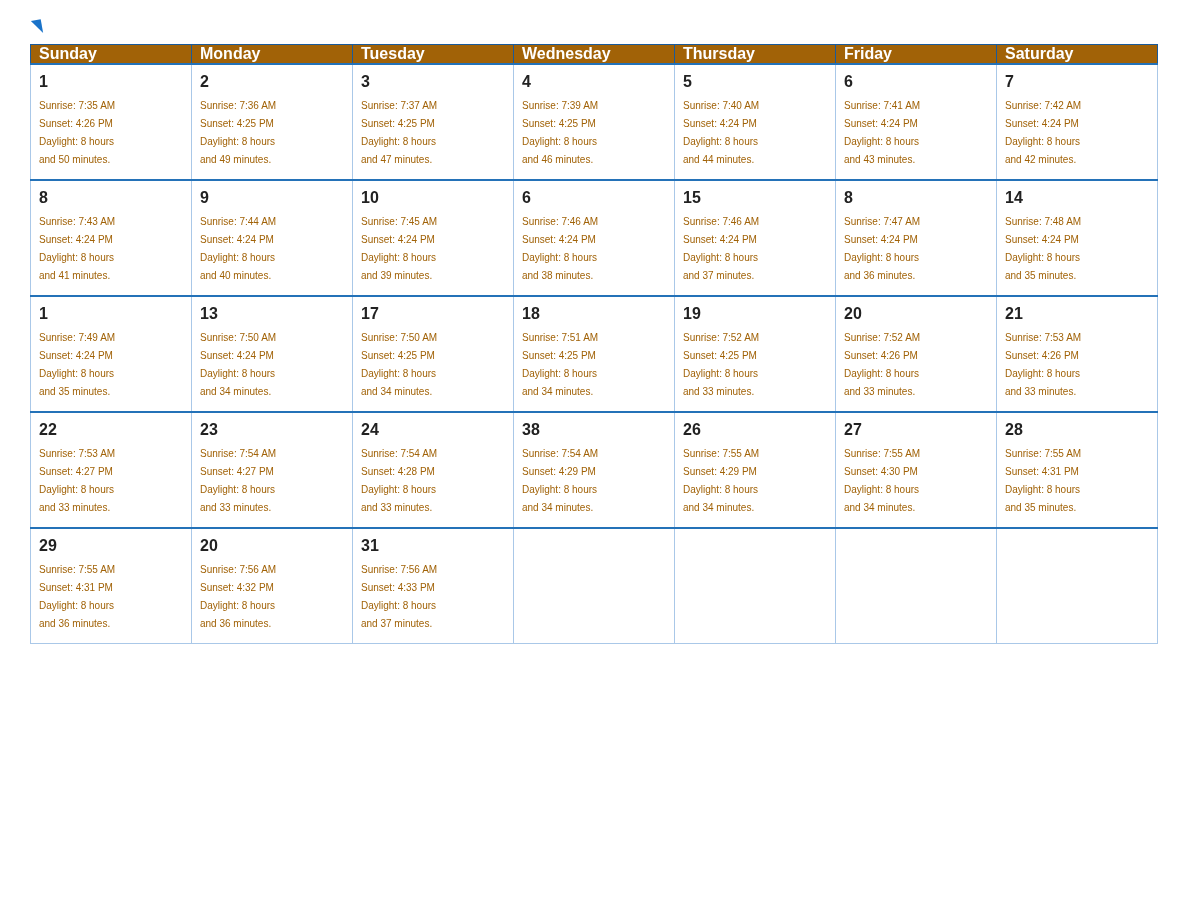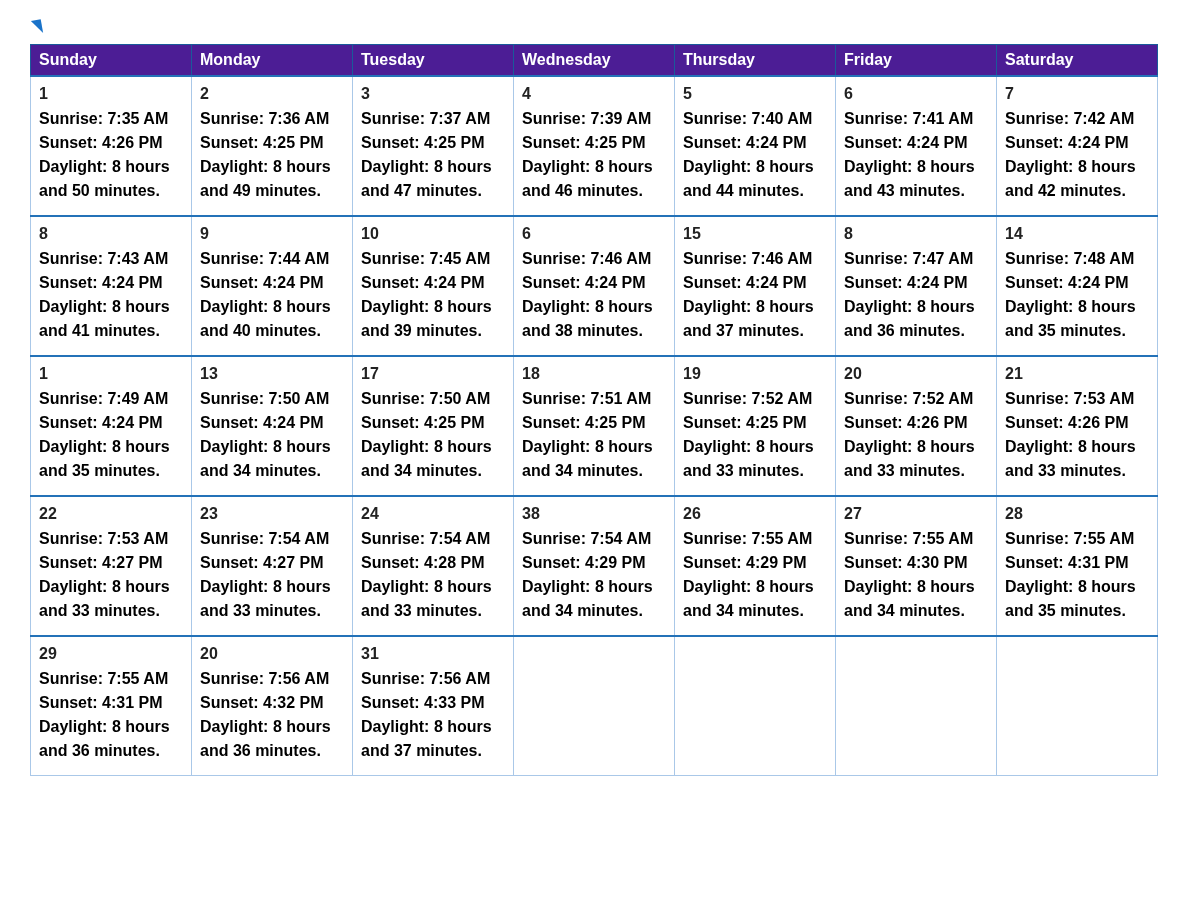--- a/index.html
+++ b/index.html
@@ -61,47 +61,46 @@
       font-size: 20px;
       color: #444;
       margin-top: 4px;
     }
     .calendar {
       width: 100%;
       border-collapse: collapse;
       margin-top: 10px;
     }
     .calendar th {
-      background-color: #4c1d95;
+      background-color: #a16207;
       color: #fff;
-      padding: 6px 8px;
+      padding: 0 8px;
       font-size: 16px;
       font-weight: bold;
       text-align: left;
       border: 1px solid #1a5a9a;
     }
     .calendar td {
       border: 1px solid #aac8e8;
       vertical-align: top;
       padding: 8px 8px 12px 8px;
       width: 14.28%;
       min-height: 100px;
     }
     .day-num {
       font-size: 16px;
       font-weight: bold;
       color: #222;
       display: block;
       margin-bottom: 4px;
     }
     .day-info {
-      font-size: 16px;
-      color: #000000;
+      font-size: 10px;
+      color: #a16207;
       line-height: 1.5;
-      font-weight: bold;
     }
     .empty-cell {
       background: #fff;
     }
     .week-row td {
       border-top: 2px solid #2472b8;
     }
   </style>
 </head>
 <body>

